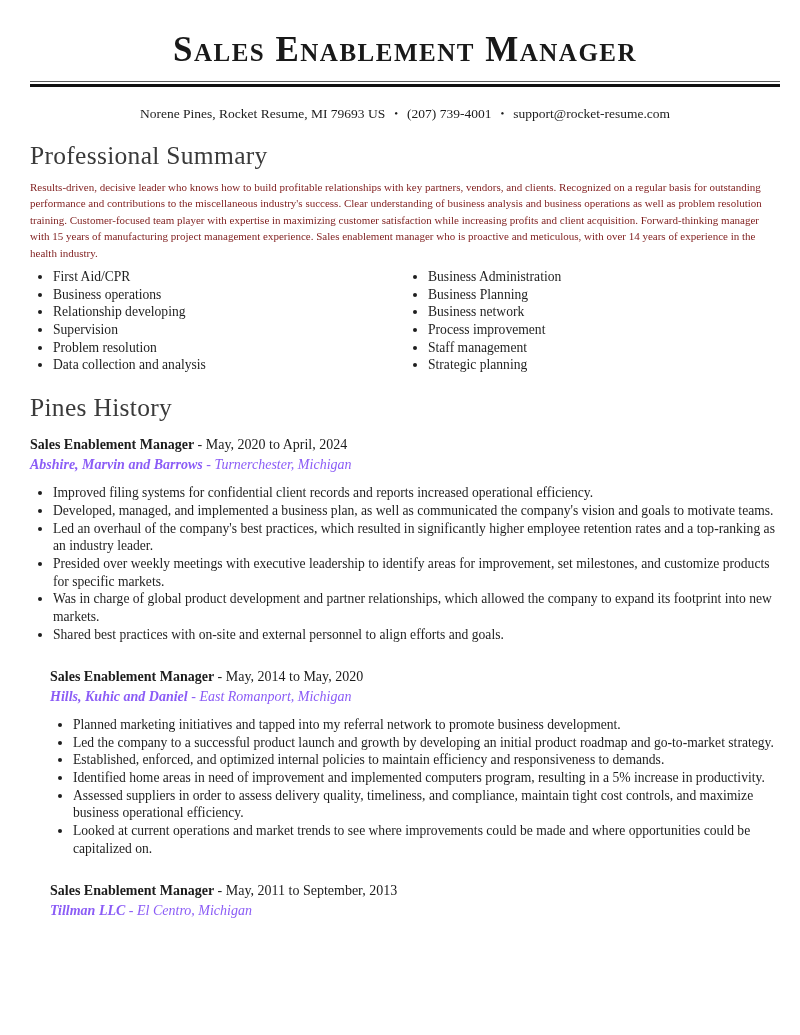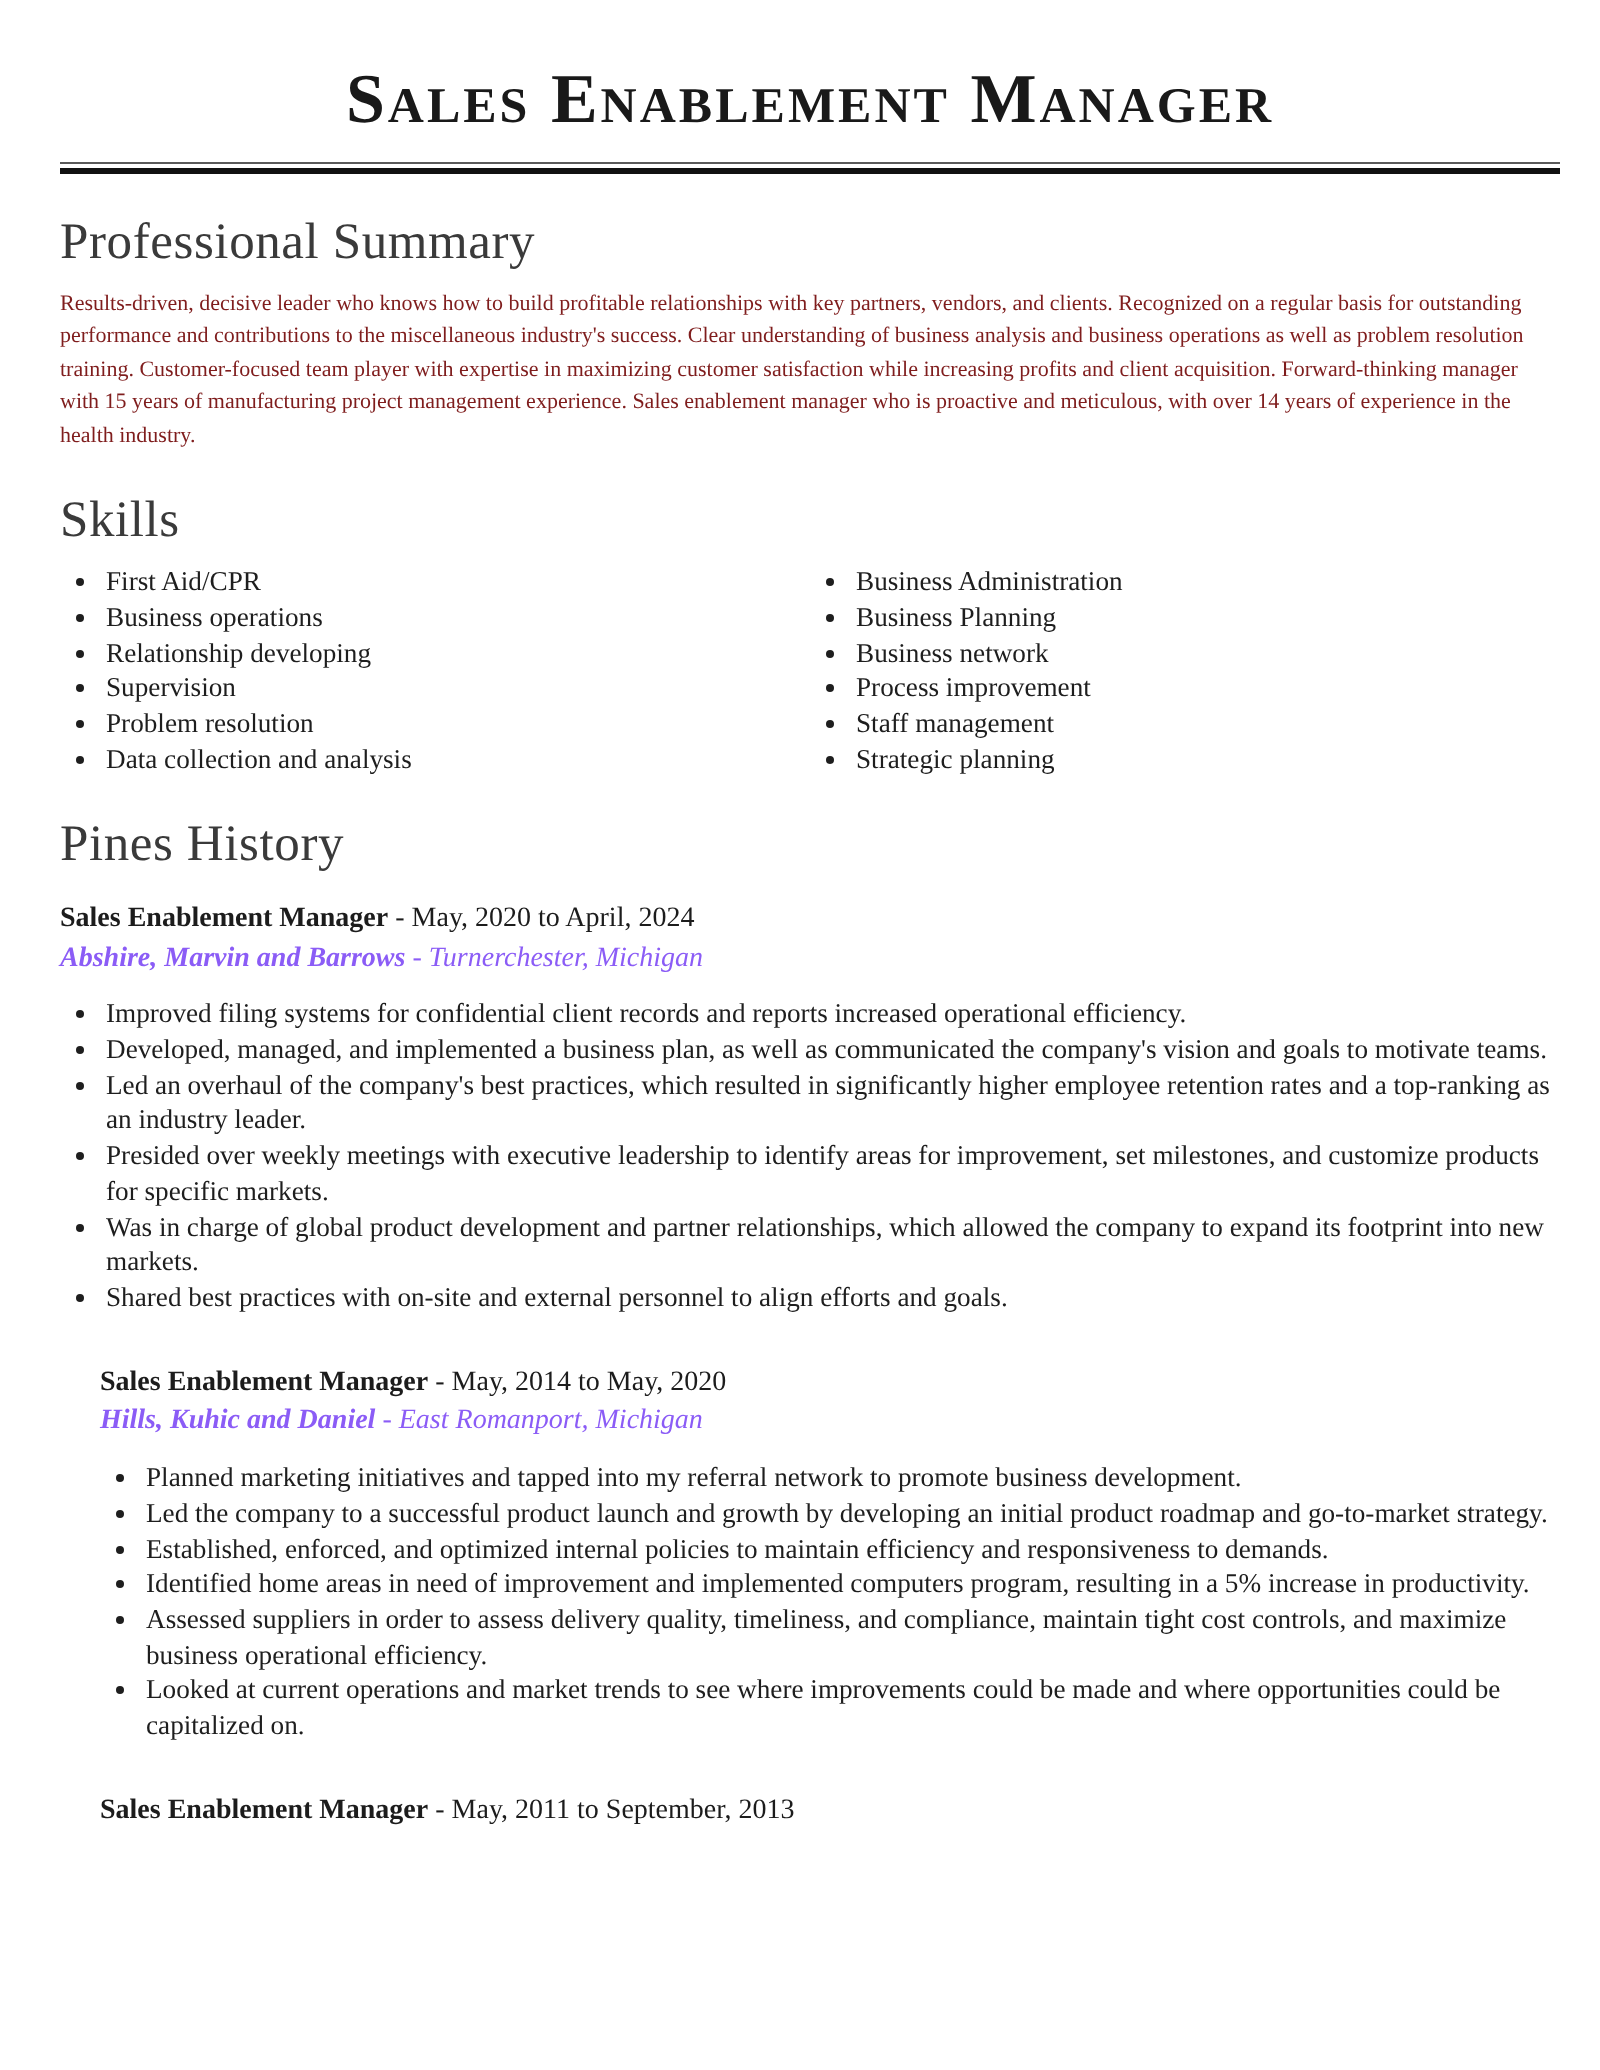--- a/index.html
+++ b/index.html
@@ -97,29 +97,31 @@
   .job ul.bullet-list { margin-top: 9px; }
 </style>
 </head>
 <body>
 
 <div class="page">
 
   <header>
     <h1 class="resume-title">Sales Enablement Manager</h1>
     <div class="double-rule"></div>
+    <p class="contact-line">
+      <span>Norene Pines, Rocket Resume, MI 79693 US</span><span class="sep-dot">•</span><span>(207) 739-4001</span><span class="sep-dot">•</span><span>support@rocket-resume.com</span>
+    </p>
   </header>
 
   <section>
     <h2 class="section-heading">Professional Summary</h2>
     <p class="summary-text">Results-driven, decisive leader who knows how to build profitable relationships with key partners, vendors, and clients. Recognized on a regular basis for outstanding performance and contributions to the miscellaneous industry's success. Clear understanding of business analysis and business operations as well as problem resolution training. Customer-focused team player with expertise in maximizing customer satisfaction while increasing profits and client acquisition. Forward-thinking manager with 15 years of manufacturing project management experience. Sales enablement manager who is proactive and meticulous, with over 14 years of experience in the health industry.</p>
   </section>
 
   <section>
-    <h2 class="section-heading">Skills</h2>
     <div class="skills-cols">
       <ul class="bullet-list skills-col-left">
 
       <li>First Aid/CPR</li>
           <li>Business operations</li>
           <li>Relationship developing</li>
           <li>Supervision</li>
           <li>Problem resolution</li>
           <li>Data collection and analysis</li>
         </ul>
@@ -162,18 +164,19 @@
             <li>Led the company to a successful product launch and growth by developing an initial product roadmap and go-to-market strategy.</li>
             <li>Established, enforced, and optimized internal policies to maintain efficiency and responsiveness to demands.</li>
             <li>Identified home areas in need of improvement and implemented computers program, resulting in a 5% increase in productivity.</li>
             <li>Assessed suppliers in order to assess delivery quality, timeliness, and compliance, maintain tight cost controls, and maximize business operational efficiency.</li>
             <li>Looked at current operations and market trends to see where improvements could be made and where opportunities could be capitalized on.</li>
           </ul>
         </div>
 
         <div class="job">
           <p class="job-title-line"><span class="job-title">Sales Enablement Manager</span><span> - </span><span>May, 2011 to September, 2013</span></p>
+          <p class="company-line"><span class="company-name">Tillman LLC</span><span> - </span><span>El Centro, Michigan</span></p>
 
         </div>
       </div>
   </section>
 
 </div>
 
 </body></html>

